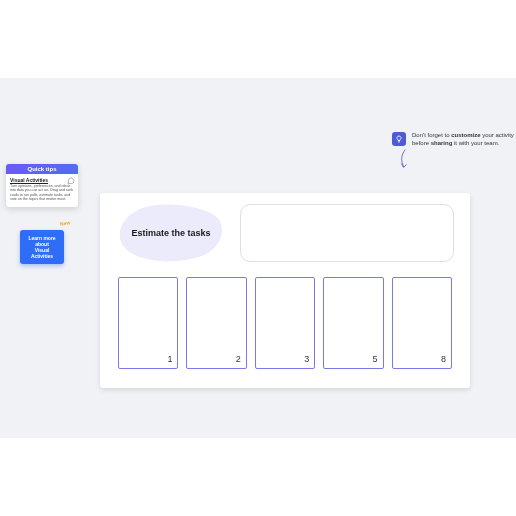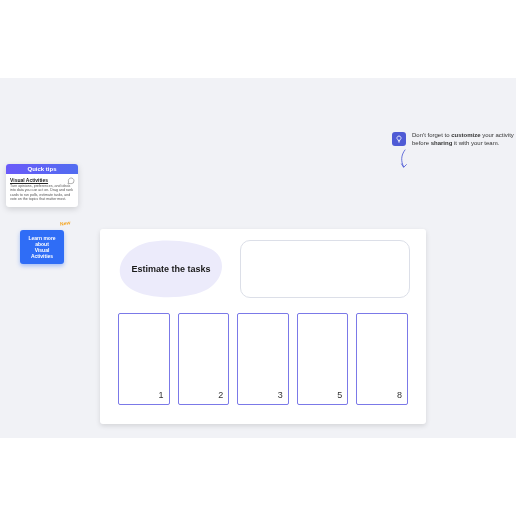--- a/index.html
+++ b/index.html
@@ -116,27 +116,26 @@
     box-shadow: 0 2px 4px rgba(47,109,246,0.4);
     line-height: 1.2;
     width: 44px;
   }
 
   
   .canvas {
     position: absolute;
     top: 193px;
     left: 100px;
-    width: 326px;
+    width: 370px;
     height: 195px;
     background: #fff;
     border-radius: 3px;
     box-shadow: 0 2px 5px rgba(0,0,0,0.12);
     padding: 10px 16px 14px 16px;
-    margin-top: 36px;
   }
   .canvas-top {
     display: flex;
     align-items: center;
     gap: 14px;
     margin-bottom: 14px;
   }
   .prompt-wrap {
     position: relative;
     display: flex;

